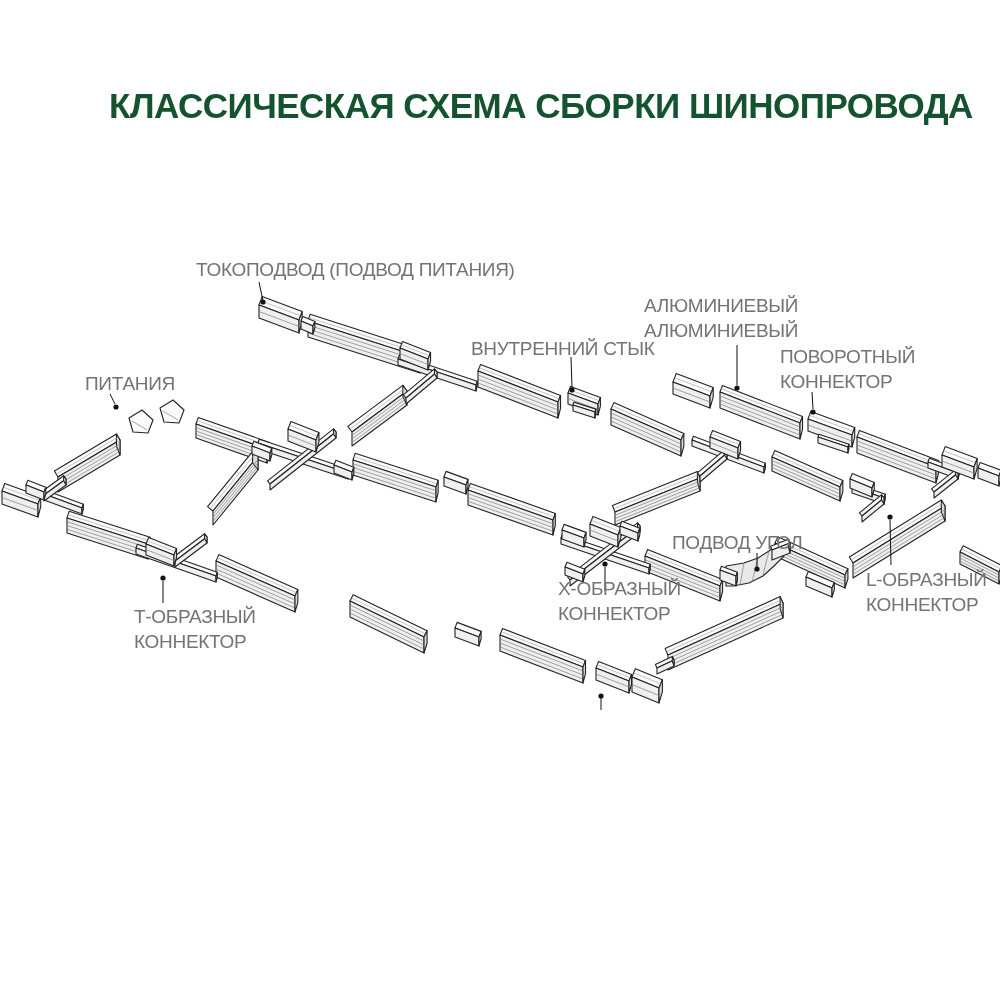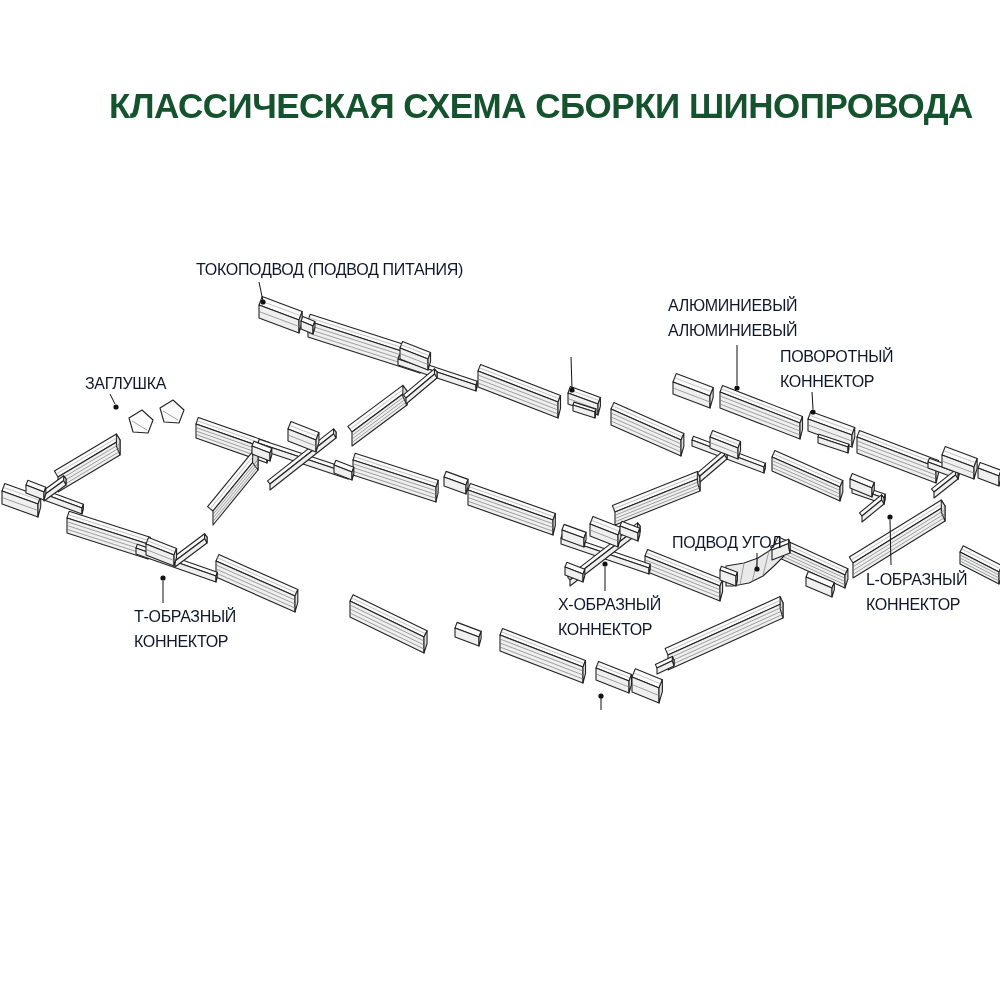--- a/index.html
+++ b/index.html
@@ -1,21 +1,21 @@
 <!DOCTYPE html>
 <html><head>
 <meta charset="utf-8">
 <style>
   html,body{margin:0;padding:0;background:#fff;}
   #canvas{position:relative;width:1000px;height:1000px;background:#ffffff;overflow:hidden;
           font-family:"Liberation Sans",sans-serif;}
   #scene{position:absolute;left:0;top:0;}
   .title{position:absolute;left:0;top:86px;width:1000px;text-align:center;
          font-size:35px;font-weight:bold;letter-spacing:-0.5px;color:#14532d;padding-left:41px;}
-  .lbl{position:absolute;font-size:16px;line-height:25px;color:#0f172a;
+  .lbl{position:absolute;font-size:19px;line-height:25px;color:#737373;
        letter-spacing:-0.3px;white-space:nowrap;}
   .lbl span{display:block;}
   
   .top  {fill:#fbfbfb;stroke:#232323;stroke-width:1.1;stroke-linejoin:round;}
   .front{fill:#efefef;stroke:#232323;stroke-width:1.1;stroke-linejoin:round;}
   .side {fill:#dcdcdc;stroke:#232323;stroke-width:1.1;stroke-linejoin:round;}
   .rib  {stroke:#7d7d7d;stroke-width:0.7;}
   .ribl {stroke:#a0a0a0;stroke-width:0.6;}
   .band {fill:#e9e9e9;stroke:#232323;stroke-width:1.1;stroke-linejoin:round;}
   .leader{stroke:#111;stroke-width:1;}
@@ -476,39 +476,42 @@
         <line x1="601" y1="698" x2="601" y2="710" class="leader"></line>
         <circle cx="601" cy="696" r="2.6" class="dot"></circle>
       </g>
     </svg>
 
   <div class="title">КЛАССИЧЕСКАЯ СХЕМА СБОРКИ ШИНОПРОВОДА</div>
 
   <div class="lbl" style="left:196px;top:257px">
     <span>ТОКОПОДВОД (ПОДВОД ПИТАНИЯ)</span>
   </div>
-  <div class="lbl" style="left:668px;top:293px">
+  <div class="lbl" style="left:471px;top:336px">
+    <span>ВНУТРЕННИЙ СТЫК</span>
+  </div>
+  <div class="lbl" style="left:644px;top:293px">
     <span>АЛЮМИНИЕВЫЙ</span>
     <span>АЛЮМИНИЕВЫЙ</span>
   </div>
   <div class="lbl" style="left:780px;top:344px">
     <span>ПОВОРОТНЫЙ</span>
     <span>КОННЕКТОР</span>
   </div>
   <div class="lbl" style="left:85px;top:371px">
-    <span>ЗАГЛУШКА</span>
+    <span>ПИТАНИЯ</span>
   </div>
   <div class="lbl" style="left:672px;top:530px">
     <span>ПОДВОД УГОЛ</span>
   </div>
   <div class="lbl" style="left:866px;top:567px">
     <span>L-ОБРАЗНЫЙ</span>
     <span>КОННЕКТОР</span>
   </div>
   <div class="lbl" style="left:134px;top:604px">
     <span>Т-ОБРАЗНЫЙ</span>
     <span>КОННЕКТОР</span>
   </div>
-  <div class="lbl" style="left:558px;top:592px">
+  <div class="lbl" style="left:558px;top:576px">
     <span>Х-ОБРАЗНЫЙ</span>
     <span>КОННЕКТОР</span>
   </div>
 </div>
 
 </body></html>

